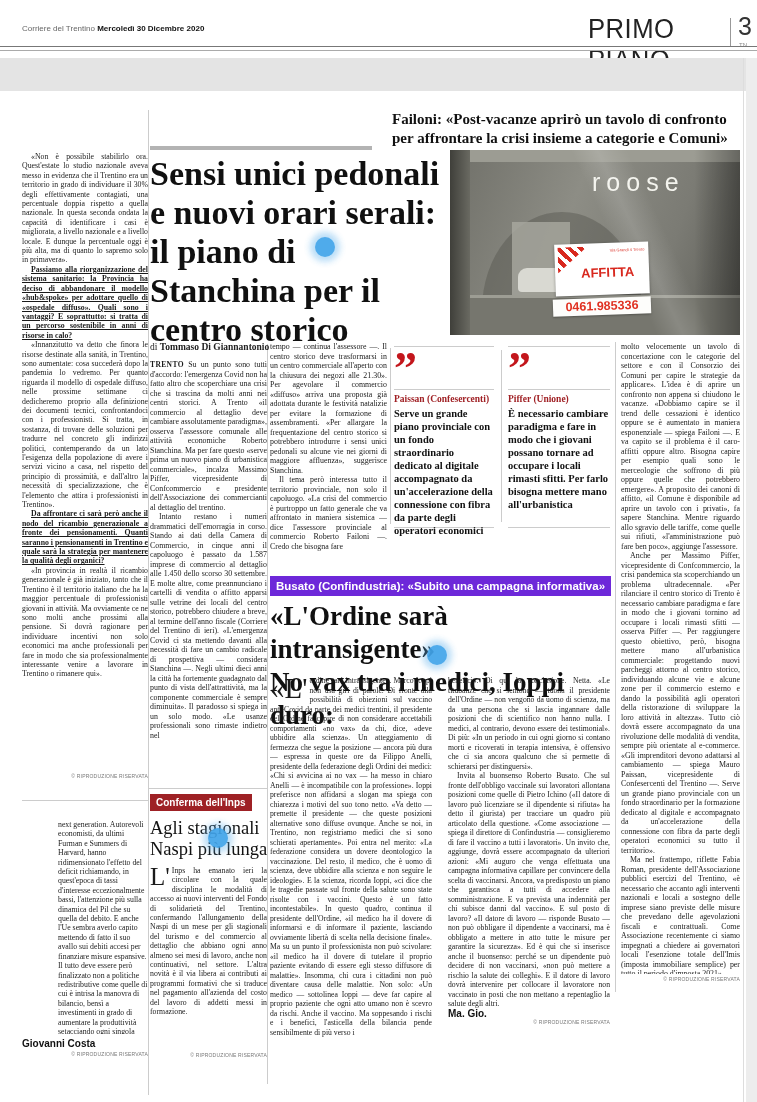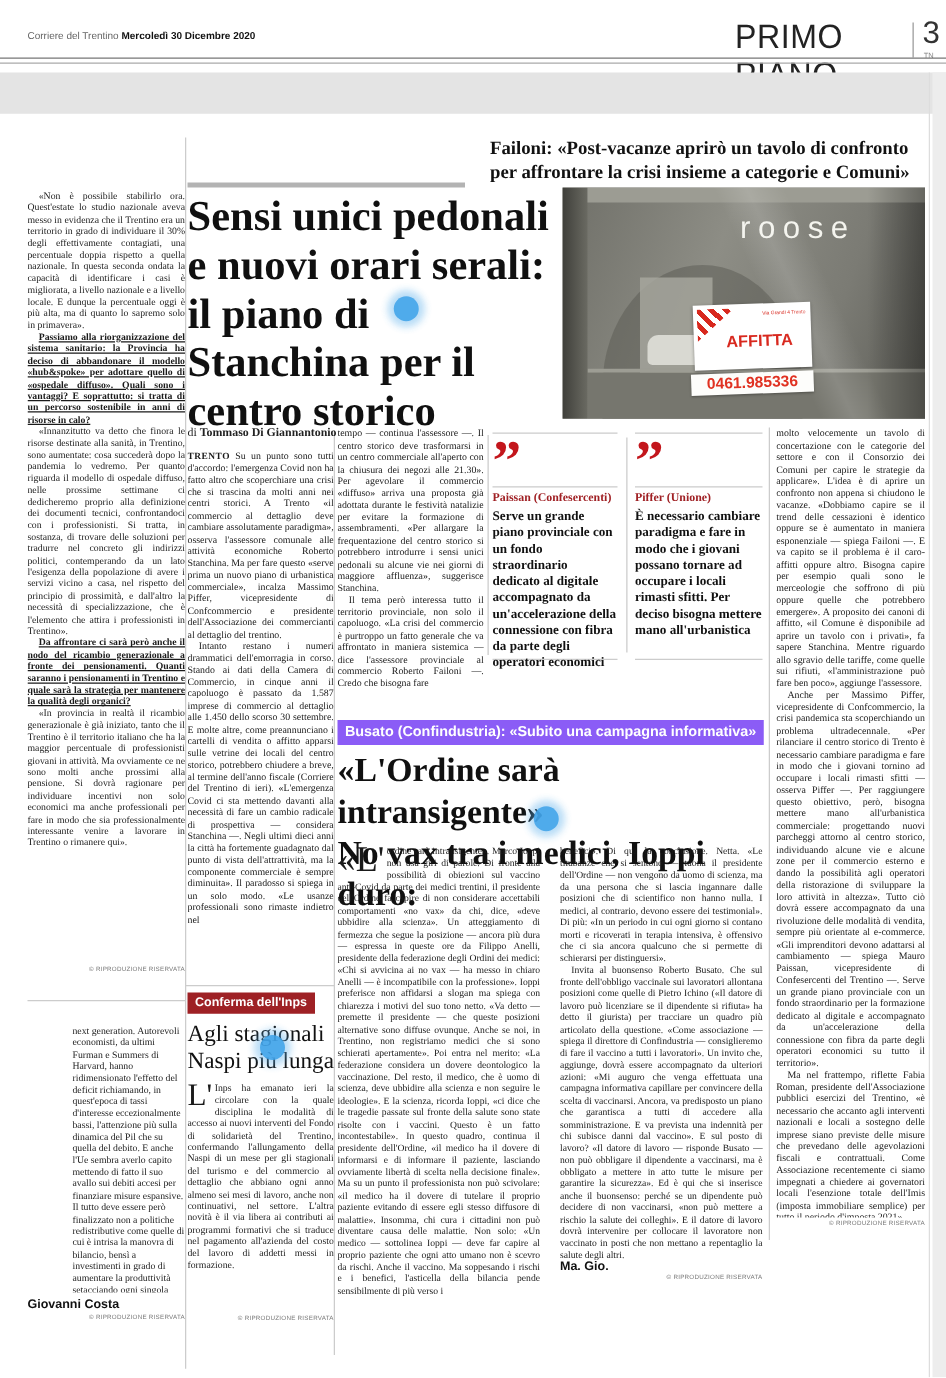--- a/index.html
+++ b/index.html
@@ -75,21 +75,21 @@
   .pq-source{font-weight:bold;font-size:9.5px;color:#a02125;margin-bottom:3px;}
   .pq-text{font-weight:bold;font-size:10.5px;line-height:13px;color:#111;}
   
   .inps-label{position:absolute;left:150px;top:794px;background:#9e2125;color:#fff;
               font-family:"Liberation Sans",sans-serif;font-weight:bold;font-size:10px;padding:3px 6px;}
   .inps-head{position:absolute;left:150px;top:818px;width:118px;font-size:18.5px;line-height:21px;color:#111;}
   .dropcap{float:left;font-weight:400;padding-right:2px;}
   .dc-inps{font-size:25px;line-height:22px;}
   .dc-nv{font-size:29px;line-height:25px;}
   
-  .banner{position:absolute;left:270px;top:576px;width:341px;height:20px;background:#8b5cf6;
+  .banner{position:absolute;left:270px;top:576px;width:341px;height:20px;background:#6d28d9;
           font-family:"Liberation Sans",sans-serif;font-weight:bold;font-size:11.5px;color:#fff;
           text-align:center;line-height:20px;}
   .nv-head{position:absolute;left:270px;top:600px;width:341px;font-size:27px;line-height:33px;font-weight:600;color:#101010;}
   
   .dot{position:absolute;width:20px;height:20px;border-radius:50%;background:#41a4ea;
        box-shadow:0 0 6px 5px rgba(90,175,235,.45);opacity:.92;}
 </style>
 </head>
 <body>
 
@@ -179,21 +179,21 @@
   <div class="pq" style="left:394px;width:100px;">
     <div class="pq-mark">”</div>
     <div class="pq-rule"></div>
     <div class="pq-source">Paissan (Confesercenti)</div>
     <div class="pq-text">Serve un grande piano provinciale con un fondo straordinario dedicato al digitale accompagnato da un'accelerazione della connessione con fibra da parte degli operatori economici</div>
   </div>
   <div class="pq" style="left:508px;width:102px;">
     <div class="pq-mark">”</div>
     <div class="pq-rule"></div>
     <div class="pq-source">Piffer (Unione)</div>
-    <div class="pq-text">È necessario cambiare paradigma e fare in modo che i giovani possano tornare ad occupare i locali rimasti sfitti. Per deciso bisogna mettere mano all'urbanistica</div>
+    <div class="pq-text">È necessario cambiare paradigma e fare in modo che i giovani possano tornare ad occupare i locali rimasti sfitti. Per farlo bisogna mettere mano all'urbanistica</div>
   </div>
 
   <div class="hr" style="left:148px;top:788px;width:120px;"></div>
   <div class="inps-label">Conferma dell'Inps</div>
   <div class="inps-head">Agli stagionali Naspi più lunga</div>
   <div class="col leftcol" style="left:150px;top:866px;width:117px;height:182px;">
     <p class="para noind"><span class="dropcap dc-inps">L'</span><span>Inps ha emanato ieri la circolare con la quale disciplina le modalità di accesso ai nuovi interventi del Fondo di solidarietà del Trentino, confermando l'allungamento della Naspi di un mese per gli stagionali del turismo e del commercio al dettaglio che abbiano ogni anno almeno sei mesi di lavoro, anche non continuativi, nel settore. L'altra novità è il via libera ai contributi ai programmi formativi che si traduce nel pagamento all'azienda del costo del lavoro di addetti messi in formazione.</span></p>
   </div>
   <div class="copy" style="left:150px;top:1052px;width:117px;">© RIPRODUZIONE RISERVATA</div>
 

